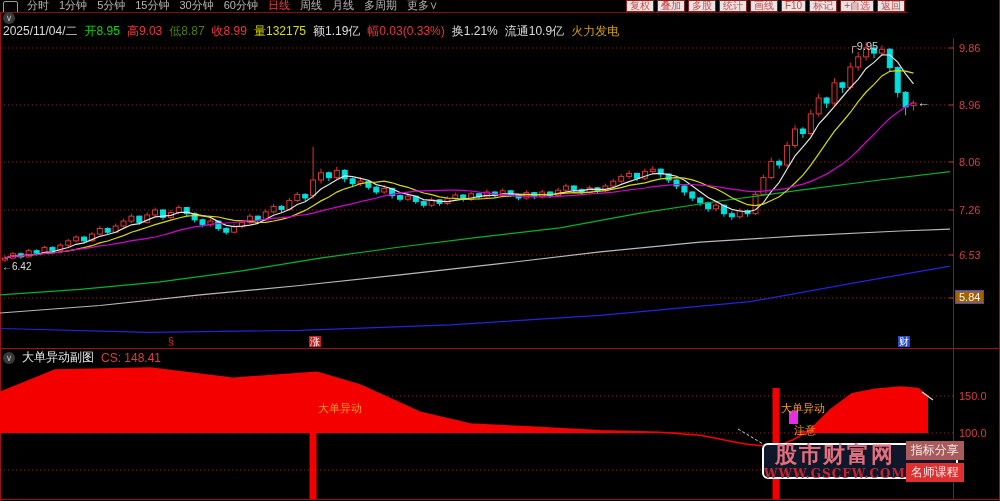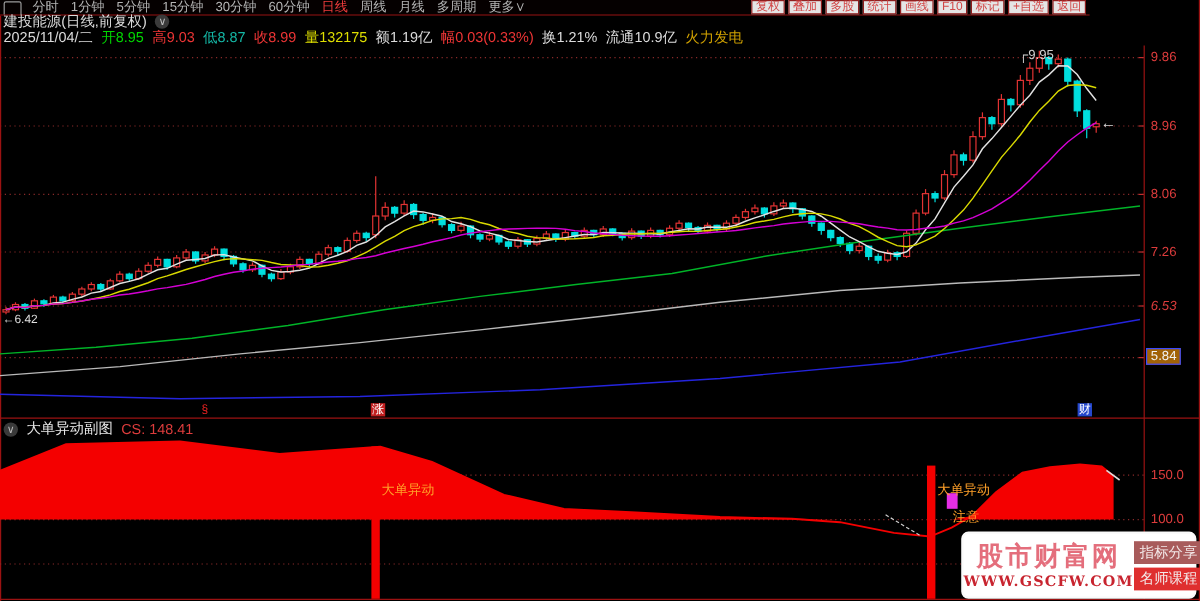--- a/index.html
+++ b/index.html
@@ -21,21 +21,21 @@
              line-height:12px;text-align:center;flex:none;}
   
   .abs{position:absolute;white-space:nowrap;}
   .axis-label{font-size:11px;color:#dd3c3c;}
   .blue-box{background:#a16207;color:#f2f2f2;font-size:11px;padding:0 3px;border:1px solid #3a49ff;}
   .evt{font-size:10px;line-height:11px;}
   .evt-box{padding:0 1px;color:#fff;}
   .sub-label{font-size:11px;color:#ffa028;}
   .magenta-block{background:#e62ee6;}
   
-  .wm{position:absolute;left:801px;top:443px;width:196px;height:56px;background:#ffffff;
+  .wm{position:absolute;left:762px;top:443px;width:196px;height:36px;background:#0f172a;
       border:2px solid #fafafa;border-radius:6px;display:flex;align-items:center;box-sizing:border-box;z-index:6;}
   .wm-left{flex:1;text-align:center;line-height:1;}
   .wm-title{font-family:"DejaVu Serif",serif;font-weight:bold;font-size:22px;color:#e46e7c;letter-spacing:2px;}
   .wm-url{font-family:"DejaVu Serif",serif;font-weight:bold;font-size:12px;color:#c8242f;margin-top:3px;letter-spacing:1px;}
   .wm-right{display:flex;flex-direction:column;gap:3px;margin-right:4px;}
   .wm-badge{font-size:12px;color:#f3e9e9;padding:1px 5px;white-space:nowrap;}
   svg{position:absolute;left:0;top:0;}
 </style>
 </head>
 <body>
@@ -333,29 +333,28 @@
         <span class="tb-btn">统计</span>
         <span class="tb-btn">画线</span>
         <span class="tb-btn">F10</span>
         <span class="tb-btn">标记</span>
         <span class="tb-btn">+自选</span>
         <span class="tb-btn">返回</span>
       </span>
   </div>
 
   <div class="inforow" style="left:3px;top:12px;height:12px;">
-    <span style="color:#dcdcdc;">建投能源(日线,前复权)</span>
     <span class="circ-icon">∨</span>
   </div>
 
   <div class="inforow" style="left:3px;top:25px;height:12px;" id="ohlc-row">
       <span style="color: rgb(220, 220, 220);">2025/11/04/二</span>
       <span style="color: rgb(0, 216, 0);">开8.95</span>
       <span style="color: rgb(238, 53, 53);">高9.03</span>
-      <span style="color: #14b8a6;">低8.87</span>
+      <span style="color: #4d7c0f;">低8.87</span>
       <span style="color: rgb(238, 53, 53);">收8.99</span>
       <span style="color: rgb(222, 222, 0);">量132175</span>
       <span style="color: rgb(220, 220, 220);">额1.19亿</span>
       <span style="color: rgb(238, 53, 53);">幅0.03(0.33%)</span>
       <span style="color: rgb(220, 220, 220);">换1.21%</span>
       <span style="color: rgb(220, 220, 220);">流通10.9亿</span>
       <span style="color: rgb(207, 160, 0);">火力发电</span>
     </div>
 
   <div id="main-axis">

